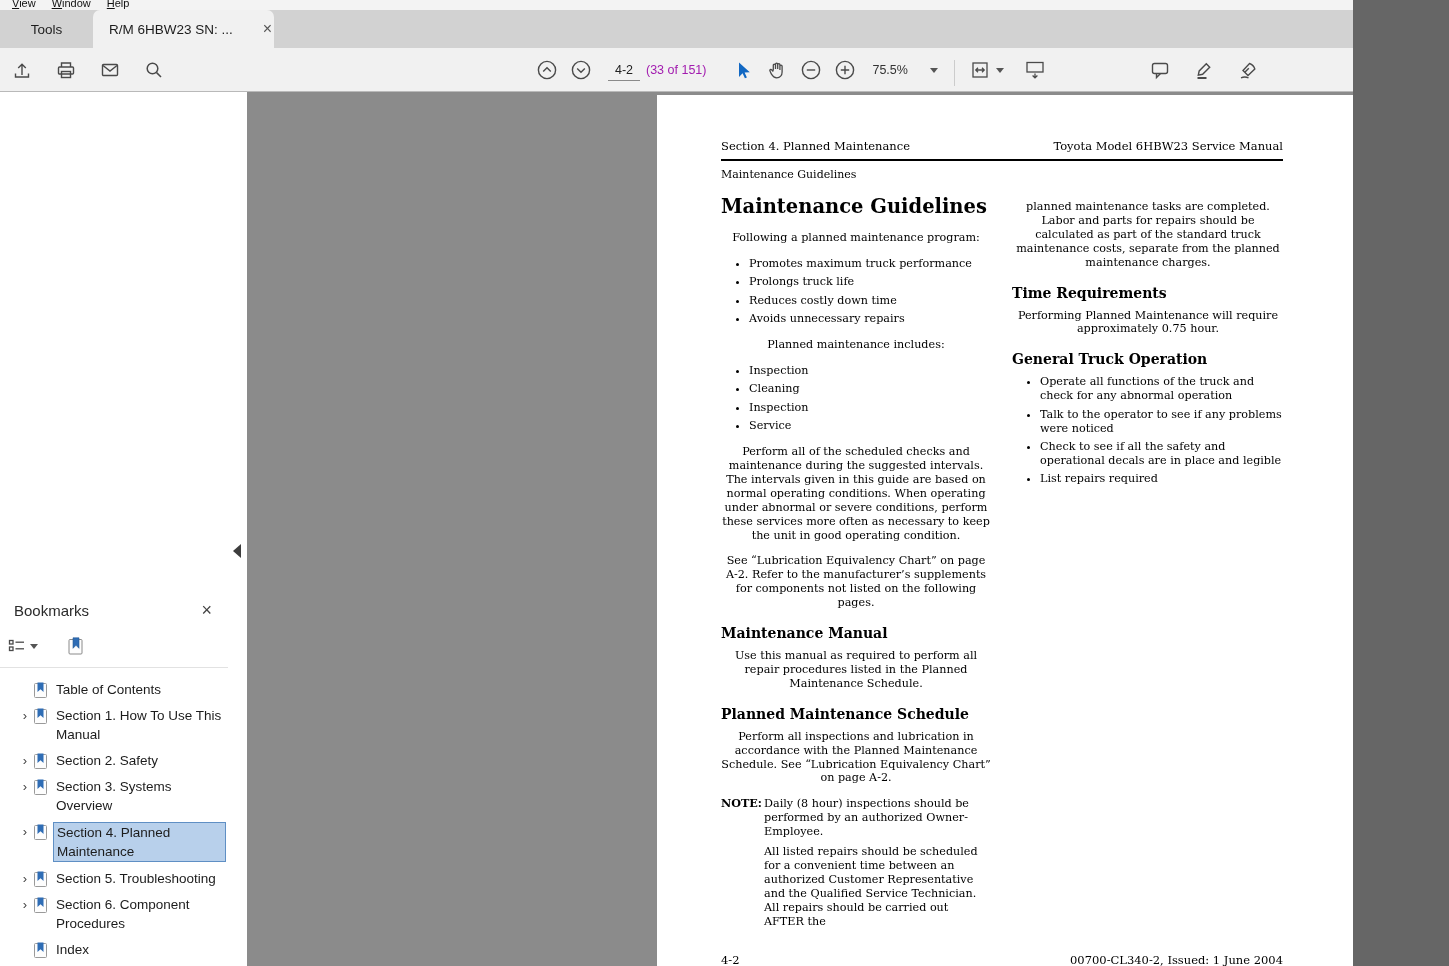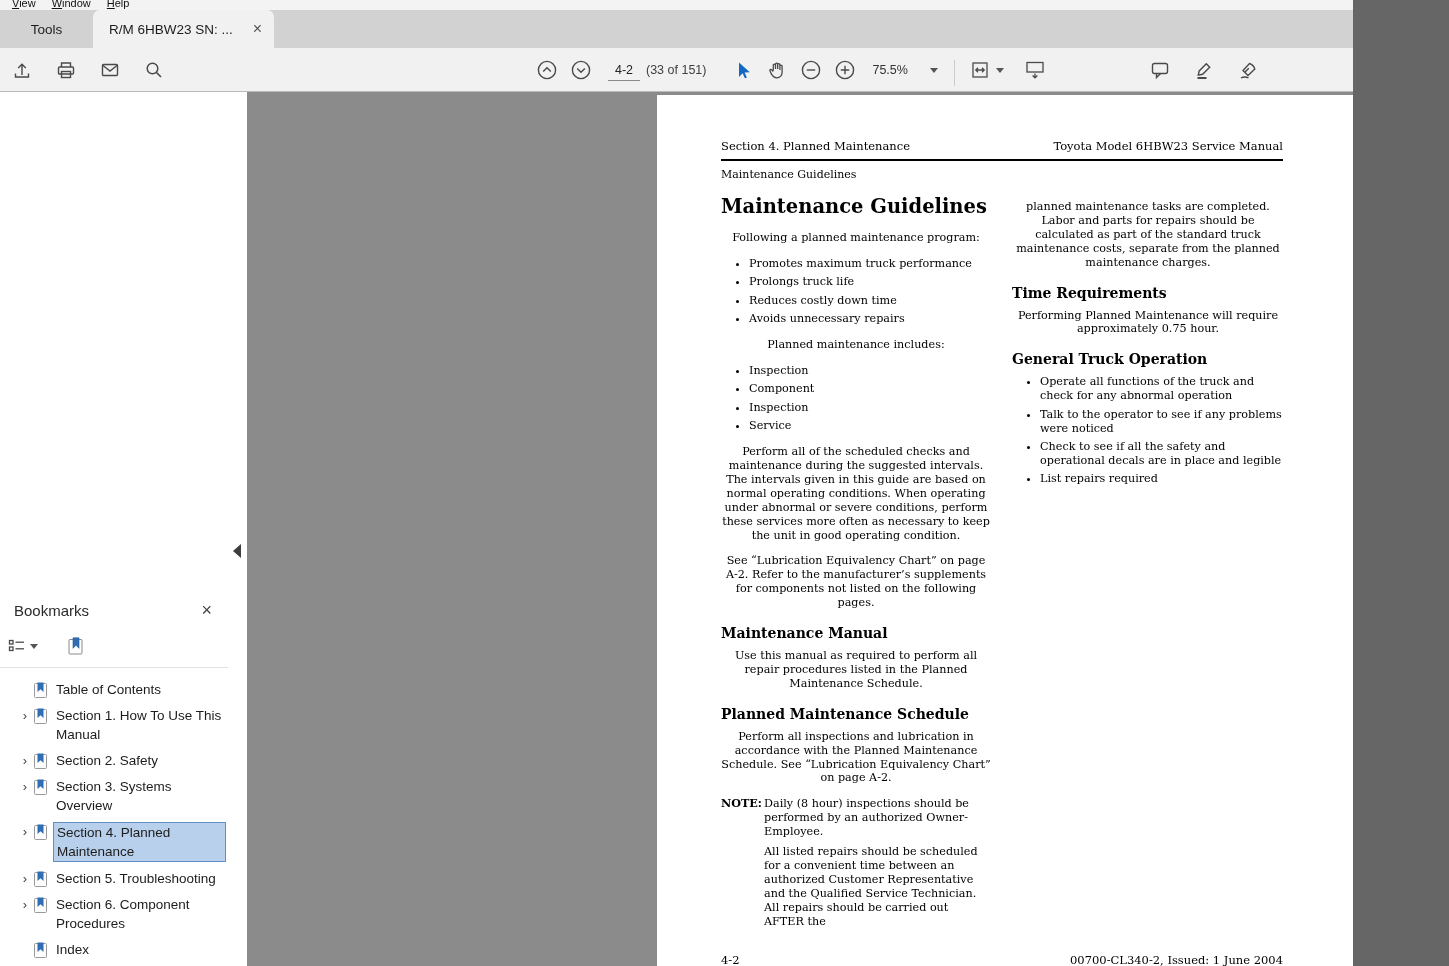--- a/index.html
+++ b/index.html
@@ -8,32 +8,32 @@
     position: relative; width: 1353px; height: 966px; overflow: hidden;
     background:#f1f1f1; font-family:"Liberation Sans", sans-serif;
   }
   
   .menubar { height:10px; background:#f3f3f3; display:flex; gap:16px; padding-left:12px; overflow:hidden; }
   .menu-item { display:inline-block; font-size:11px; color:#111; margin-top:-3px; }
   .menu-item::first-letter { text-decoration: underline; }
   
   .tabbar { height:38px; background:#d2d2d2; display:flex; align-items:stretch; }
   .tab-tools { width:93px; display:flex; align-items:center; justify-content:center; font-size:13.5px; color:#1c1c1c; }
-  .tab-doc { width:181px; background:#f1f1f1; border-radius:7px 7px 0 0; display:flex; align-items:center; padding:0 12px 0 16px; gap:8px; font-size:13.5px; color:#1c1c1c; }
+  .tab-doc { width:181px; background:#f1f1f1; border-radius:7px 7px 0 0; display:flex; align-items:center; padding:0 2px 0 16px; gap:8px; font-size:13.5px; color:#1c1c1c; }
   .tab-doc-label { flex:1; white-space:nowrap; overflow:hidden; }
   .tab-close { font-size:16px; color:#555; line-height:16px; cursor:default; }
   
   .toolbar { height:44px; background:#f1f1f1; border-bottom:1px solid #b9b9b9; position:relative; }
   .tool-btn { width:44px; height:36px; display:flex; align-items:center; justify-content:center; }
   .tool-btn.narrow { width:34px; }
   .tg-left { position:absolute; left:0; top:4px; display:flex; }
   .tg-center { position:absolute; left:530px; top:4px; display:flex; align-items:center; }
   .tg-right { position:absolute; left:1138px; top:4px; display:flex; }
   .page-input { width:32px; height:22px; border:none; border-bottom:1px solid #8a8a8a; background:transparent; font-size:12.5px; text-align:center; font-family:"Liberation Sans",sans-serif; color:#222; margin:0 6px 0 10px; }
-  .page-count { font-size:12.5px; color:#404040; margin-right:20px; white-space:nowrap; }
+  .page-count { font-size:12.5px; color:#a21caf; margin-right:20px; white-space:nowrap; }
   .zoom-box { display:flex; align-items:center; gap:22px; padding:0 10px; height:30px; }
   .zoom-text { font-size:12.5px; color:#333; }
   .caret-down { width:0; height:0; border-left:4px solid transparent; border-right:4px solid transparent; border-top:5px solid #555; }
   .vsep { width:1px; height:26px; background:#cccccc; margin:5px 6px 0; }
   
   .main { display:flex; height:874px; }
   .sidebar { width:228px; background:#fff; display:flex; flex-direction:column;justify-content:flex-end; }
   .sidebar-header { display:flex; align-items:center; padding:12px 16px 8px 14px; }
   .sidebar-title { flex:1; font-size:15px; color:#2b2b2b; }
   .sidebar-close { font-size:18px; color:#444; }
@@ -374,21 +374,21 @@
               <p class="doc-p">Following a planned maintenance program:</p>
               <ul class="doc-ul">
                 <li>Promotes maximum truck performance</li>
                 <li>Prolongs truck life</li>
                 <li>Reduces costly down time</li>
                 <li>Avoids unnecessary repairs</li>
               </ul>
               <p class="doc-p">Planned maintenance includes:</p>
               <ul class="doc-ul">
                 <li>Inspection</li>
-                <li>Component</li>
+                <li>Cleaning</li>
                 <li>Inspection</li>
                 <li>Service</li>
               </ul>
               <p class="doc-p">Perform all of the scheduled checks and maintenance during the suggested intervals. The intervals given in this guide are based on normal operating conditions. When operating under abnormal or severe conditions, perform these services more often as necessary to keep the unit in good operating condition.</p>
               <p class="doc-p">See “Lubrication Equivalency Chart” on page A-2. Refer to the manufacturer’s supplements for components not listed on the following pages.</p>
               <div class="doc-h2">Maintenance Manual</div>
               <p class="doc-p">Use this manual as required to perform all repair procedures listed in the Planned Maintenance Schedule.</p>
               <div class="doc-h2">Planned Maintenance Schedule</div>
               <p class="doc-p">Perform all inspections and lubrication in accordance with the Planned Maintenance Schedule. See “Lubrication Equivalency Chart” on page A-2.</p>
               <div class="note-row">

